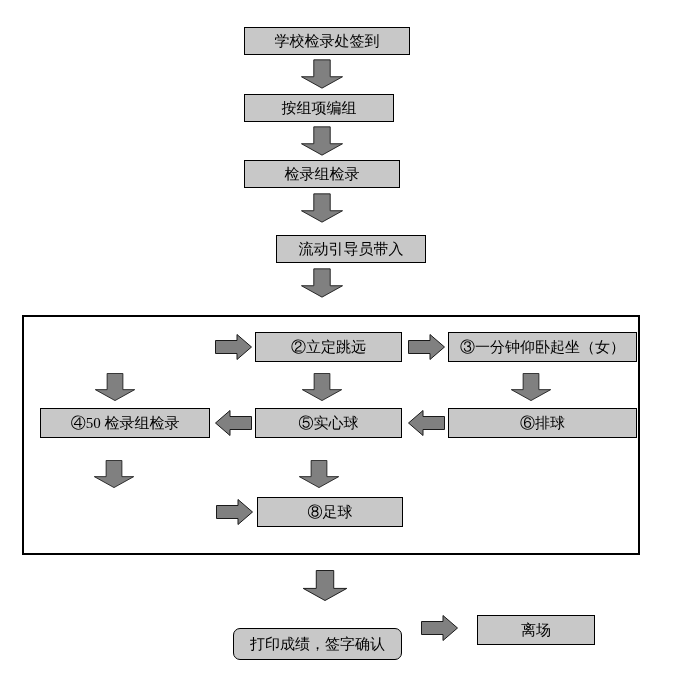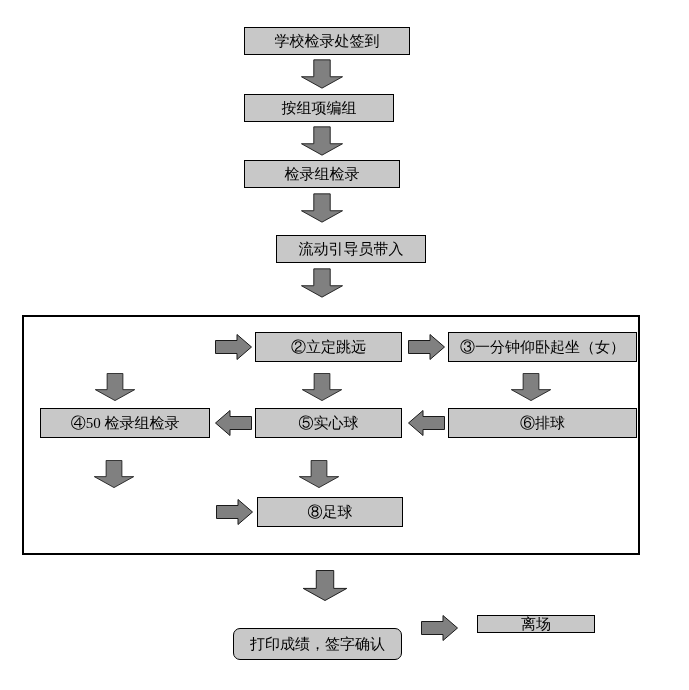--- a/index.html
+++ b/index.html
@@ -146,15 +146,15 @@
   <svg class="arrow" style="left:302px; top:570px;" width="46" height="31">
       <use href="#arr-down"></use>
     </svg>
 
   <div class="node" style="left:233px; top:628px; width:169px; height:32px;border-radius:7px;">打印成绩，签字确认</div>
 
   <svg class="arrow" style="left:421px; top:615px;" width="37" height="26">
       <use href="#arr-right"></use>
     </svg>
 
-  <div class="node" style="left:477px; top:615px; width:118px; height:18px;">离场</div>
+  <div class="node" style="left:477px; top:615px; width:118px; height:30px;">离场</div>
 
 </div>
 
 </body></html>

